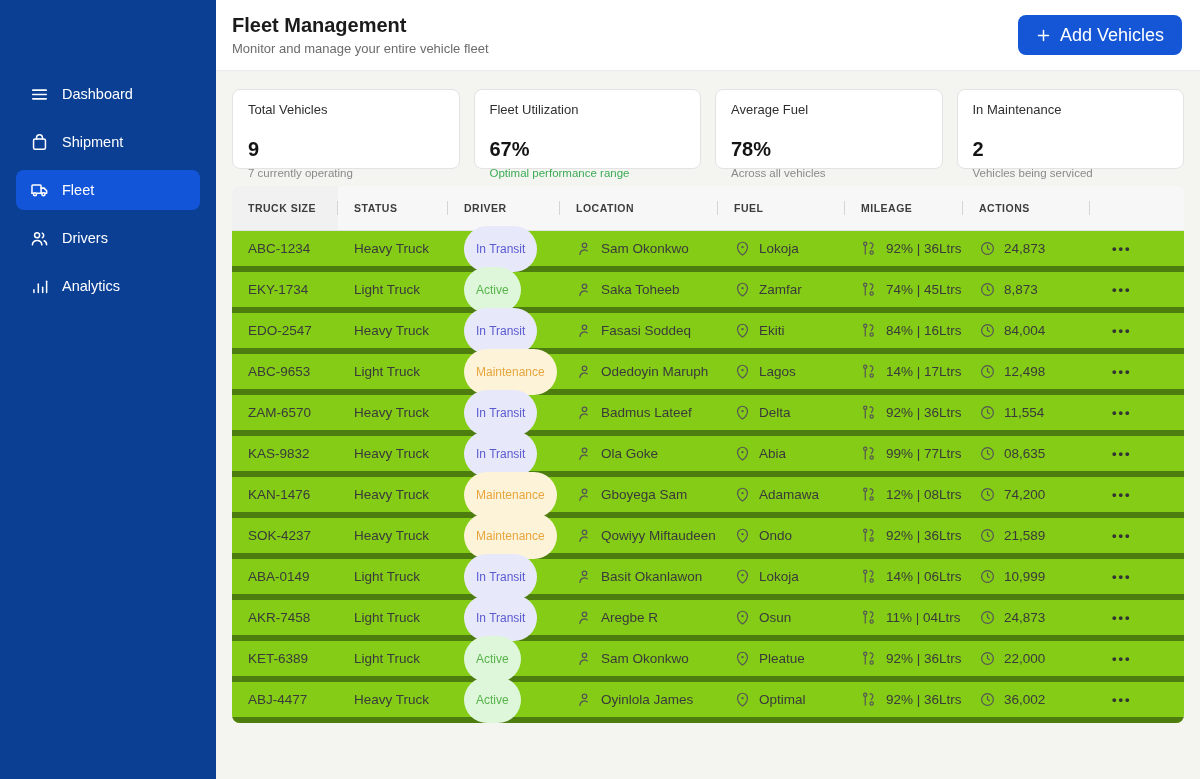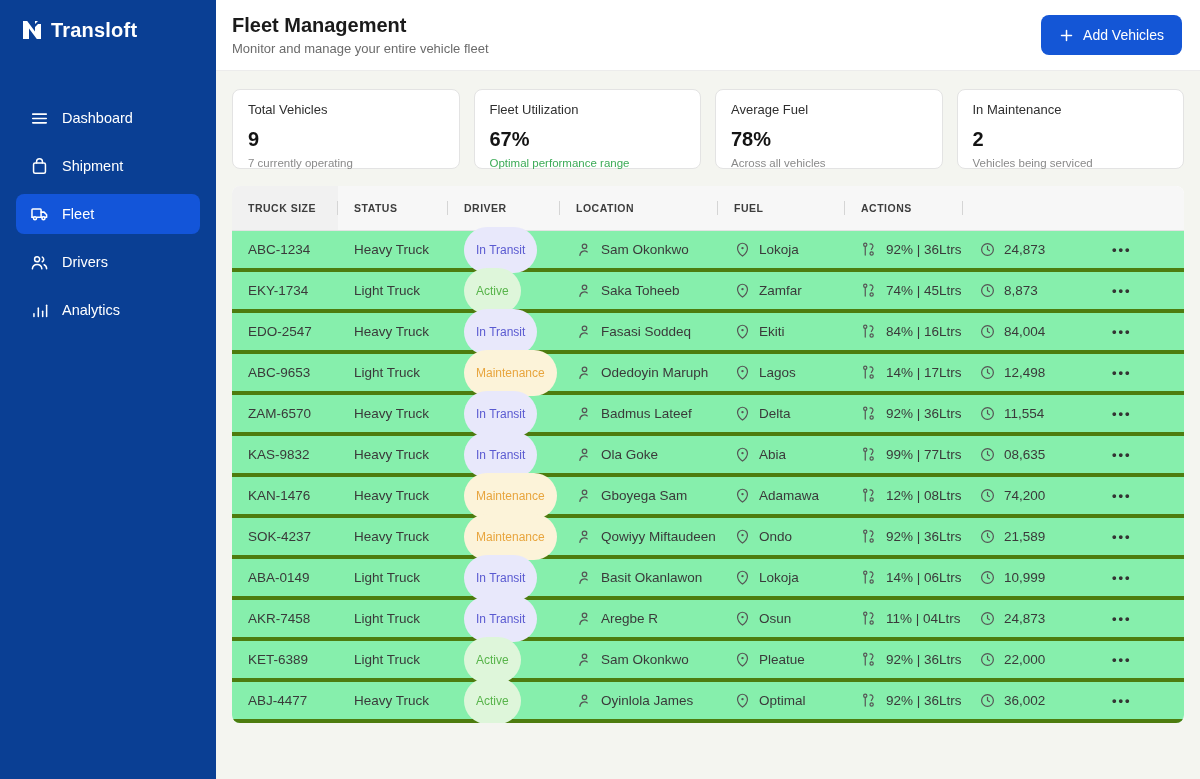--- a/index.html
+++ b/index.html
@@ -16,61 +16,53 @@
   .nav-item { display:flex; align-items:center; gap:13px; height:40px; padding:0 14px; border-radius:8px; font-size:14.5px; color:#fff; cursor:pointer; }
   .nav-item.active { background:#1355d9; }
   .nav-icon { width:19px; height:19px; display:inline-flex; align-items:center; }
   .nav-icon svg { width:19px; height:19px; }
 
   
   .main { flex:1; display:flex; flex-direction:column; min-width:0; }
   .topbar { height:71px; background:#fff; border-bottom:1px solid #ececec; display:flex; align-items:center; justify-content:space-between; padding:0 18px 0 16px; flex-shrink:0; }
   .page-title { font-size:20px; font-weight:600; color:#1b1b1b; margin-bottom:4px; }
   .page-subtitle { font-size:13px; color:#6b6b6b; }
-  .add-btn { display:flex; align-items:center; gap:9px; background:#1456d6; color:#fff; border:none; border-radius:8px; height:40px; padding:0 18px; font-size:14px; font-family:inherit; cursor:pointer; }
+  .add-btn { display:flex; align-items:center; gap:9px; background:#1456d6; color:#fff; border:none; border-radius:8px; height:40px; padding:0 18px; font-size:18px; font-family:inherit; cursor:pointer; }
   .add-btn svg { width:15px; height:15px; }
 
   .content { flex:1; padding:18px 16px; background:#f4f5f0; }
 
   
   .stats { display:flex; gap:14px; margin-bottom:17px; }
   .card { flex:1; background:#fff; border:1px solid #e3e3e3; border-radius:8px; padding:12px 15px; height:80px; }
-  .card-label { font-size:13px; color:#2f2f2f; margin-bottom:11px; }
+  .card-label { font-size:13px; color:#2f2f2f; margin-bottom:21px; }
   .card-value { font-size:20px; font-weight:bold; color:#141414; margin-bottom:6px; }
   .card-note { font-size:11.5px; color:#8a8a8a; }
 
   
   .table { border-radius:8px; overflow:hidden; background:#fff; }
   .thead, .tr { display:grid; grid-template-columns:106px 110px 112px 158px 127px 118px 127px 1fr; align-items:center; }
   .thead { height:45px; background:#f7f7f7; border-bottom:1px solid #e3e3e3; }
   .th { position:relative; height:100%; display:flex; align-items:center; padding-left:16px; font-size:10.5px; font-weight:700; letter-spacing:.5px; text-transform:uppercase; color:#3d3d3d; }
   .th:first-child { background:#f1f1f1; }
   .th::after { content:""; position:absolute; right:0; top:50%; transform:translateY(-50%); width:1px; height:14px; background:#d5d5d5; }
-  .tr { height:41px; background:#86efac; border-bottom:4px solid #4d7c0f; }
+  .tr { height:41px; background:#84cc16; border-bottom:6px solid #4d7c0f; }
   .td { display:flex; align-items:center; gap:8px; padding-left:16px; font-size:13.5px; color:#3a3a3a; white-space:nowrap; overflow:hidden; }
   .td .cicon { display:inline-flex; color:#555; flex-shrink:0; }
   .td .cicon svg { width:17px; height:17px; }
   .badge { font-size:12px; padding:16px 12px; border-radius:999px; }
   .td-actions { padding-left:22px; cursor:pointer; }
   .dots { font-size:13px; font-weight:bold; color:#333; letter-spacing:2px; line-height:1; }
 </style>
 </head>
 <body>
 
 <div class="app">
 
   <aside class="sidebar">
-    <div class="logo">
-      <span class="logo-mark">
-        <svg viewBox="0 0 24 24">
-            <path fill="#ffffff" d="M3 21V3h4.2L15 13.6V9l3-3h3v15h-4.2L9 10.4V21H3zM18 3l-3 3V3h3z"></path>
-          </svg>
-      </span>
-      <span class="logo-text">Transloft</span>
-    </div>
     <nav class="nav">
         <div class="nav-item">
     <span class="nav-icon">
             <svg viewBox="0 0 24 24" fill="none" stroke="currentColor" stroke-width="2.1" stroke-linecap="round">
               <path d="M3.5 6.5h17M3.5 12h17M3.5 17.5h17"></path>
             </svg>
           </span>
     <span class="nav-label">Dashboard</span>
   </div>
         <div class="nav-item">
@@ -160,20 +152,21 @@
   </div>
         </div>
 
       <div class="table">
         <div class="thead">
             <div class="th">Truck Size</div>
             <div class="th">Status</div>
             <div class="th">Driver</div>
             <div class="th">Location</div>
             <div class="th">Fuel</div>
+            <div class="th">Mileage</div>
             <div class="th">Actions</div>
           </div>
         <div class="tbody">
             <div class="tr">
     <div class="td">
                 <span class="v-id">ABC-1234</span>
               </div>
     <div class="td">
                 <span class="v-size">Heavy Truck</span>
               </div>

